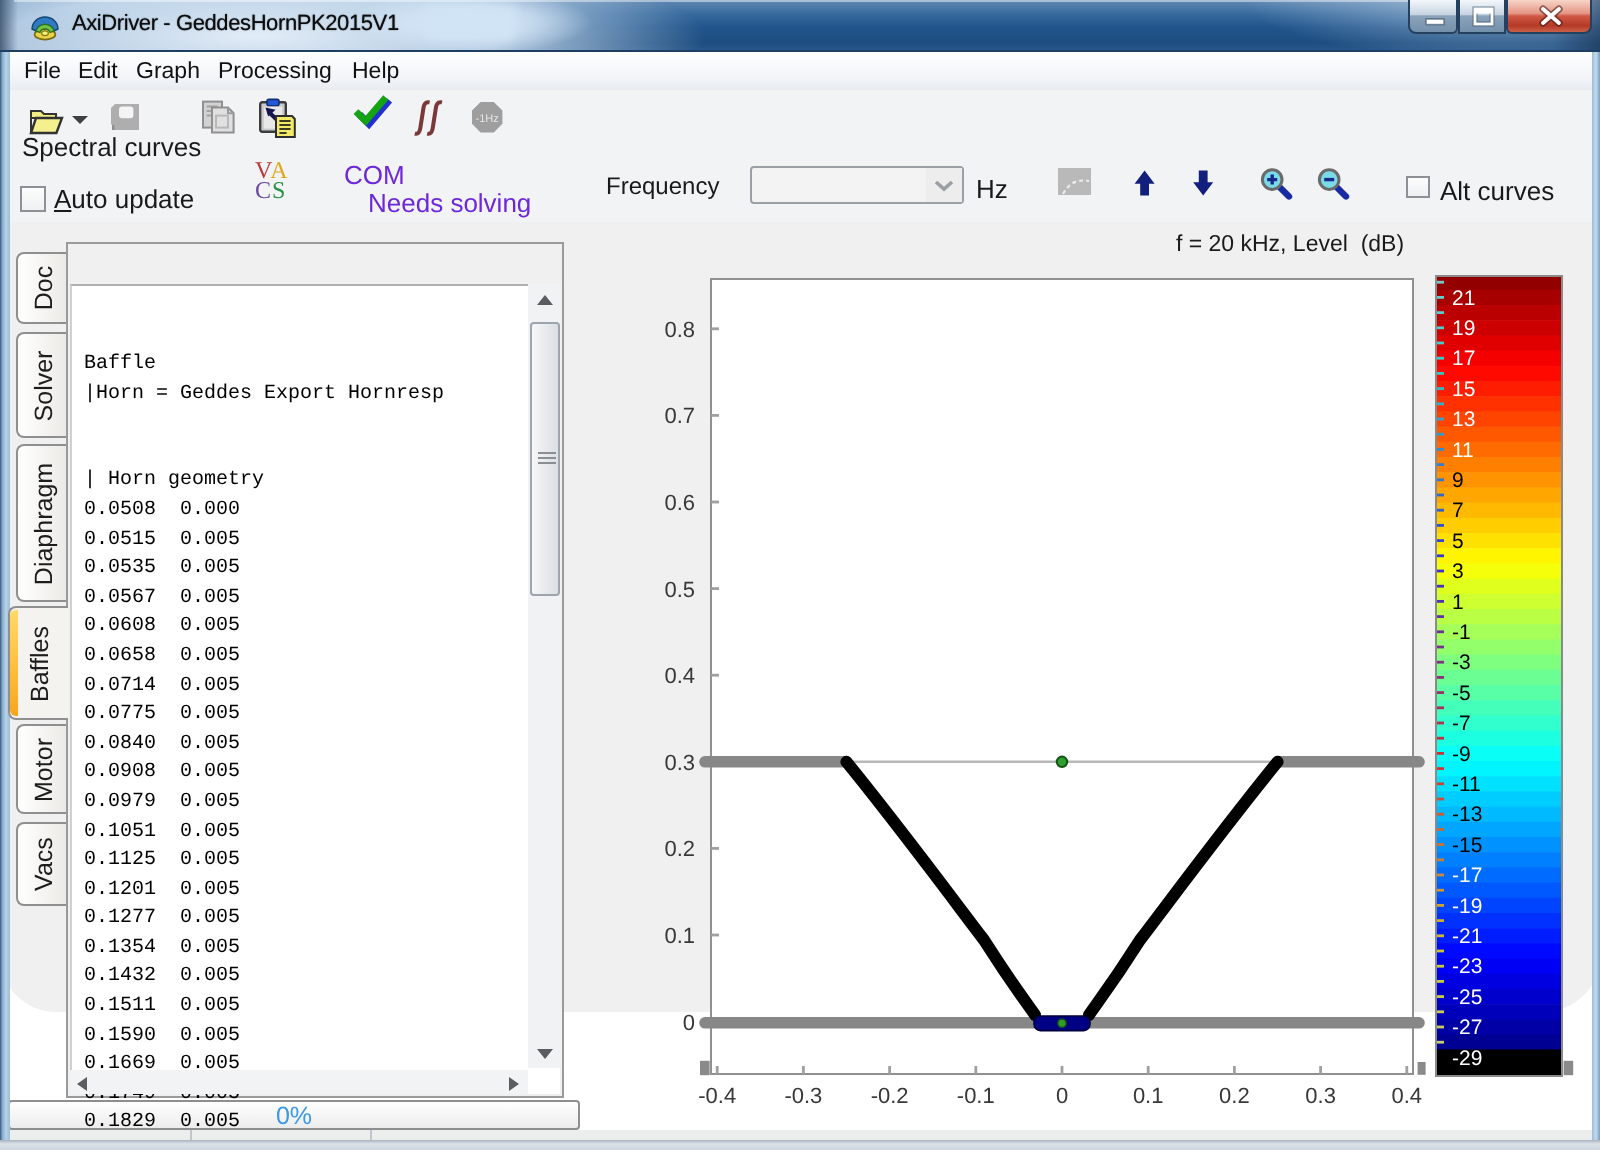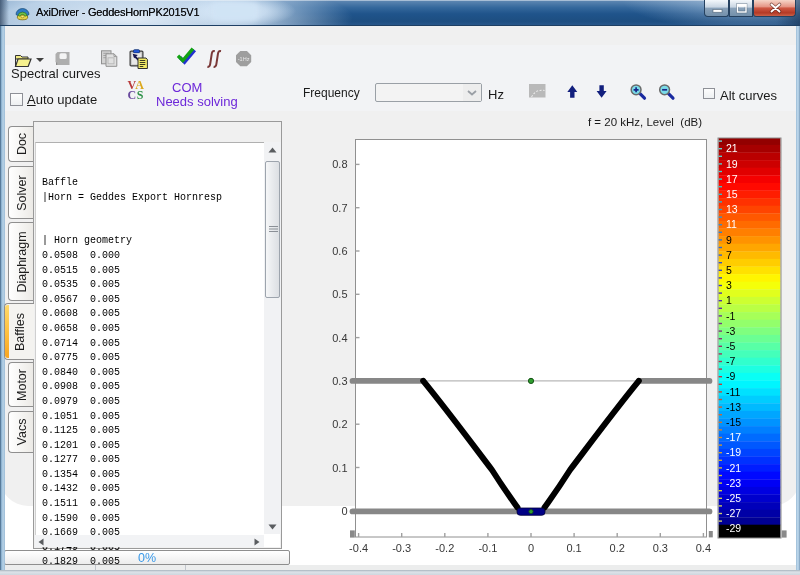--- a/index.html
+++ b/index.html
@@ -101,20 +101,27 @@
         </svg>
       </div>
   <div id="btnclose" class="wbtn">
         <svg width="43" height="17">
           <path d="M 17.5,4.5 L 25.5,11.5 M 25.5,4.5 L 17.5,11.5" stroke="rgba(60,20,15,0.55)" stroke-width="3.6" stroke-linecap="round"></path>
           <path d="M 17.5,4.5 L 25.5,11.5 M 25.5,4.5 L 17.5,11.5" stroke="#ffffff" stroke-width="1.9" stroke-linecap="round"></path>
         </svg>
       </div>
 </div>
 
+<div id="menubar">
+  <span style="left:7px">File</span>
+      <span style="left:34px">Edit</span>
+      <span style="left:63px">Graph</span>
+  <span style="left:104px">Processing</span>
+      <span style="left:171px">Help</span>
+</div>
 
 <div id="toolzone"></div>
 
 <svg class="abs" style="left:0;top:44px" width="800" height="68" viewBox="0 0 800 68">
 
   <g transform="translate(15,9)">
     <path d="M0.5,2.5 L5.5,2.5 L7,4 L13,4 L13,6 L0.5,6 Z" fill="#f2ec84" stroke="#333" stroke-width="1"></path>
     <path d="M0.5,13.5 L3,6 L16,6 L13.2,13.5 Z" fill="#f5f08e" stroke="#333" stroke-width="1.2"></path>
     <path d="M0.5,13.5 L0.5,3" stroke="#333" stroke-width="1"></path>
   </g>
@@ -157,26 +164,26 @@
   <g transform="translate(235.5,6.5)">
     <path d="M 4.8,0.5 L 11.4,0.5 L 15.7,4.8 L 15.7,11.4 L 11.4,15.7 L 4.8,15.7 L 0.5,11.4 L 0.5,4.8 Z" fill="#9e9e9e"></path>
     <text x="8.1" y="10.3" font-size="5.5" fill="#e8e8e8" text-anchor="middle" font-family="'Liberation Sans',sans-serif">-1Hz</text>
   </g>
 </svg>
 
 <span class="lbl" style="left:11px;top:66px">Spectral curves</span>
 <div class="cb" style="left:10px;top:93px"></div>
 <span class="lbl" style="left:27px;top:92px"><u>A</u>uto update</span>
 
-<div class="abs" style="left:127.5px;top:79.5px;font-family:'Liberation Serif',serif;font-weight:bold;font-size:12px;line-height:10.5px;letter-spacing:0.5px;">
+<div class="abs" style="left:127.5px;top:79.5px;font-family:'Liberation Serif',serif;font-weight:normal;font-size:12px;line-height:10.5px;letter-spacing:0.5px;">
   <div><span style="color:#b83a3a">V</span><span style="color:#dca81e">A</span></div>
   <div><span style="color:#6a4a9e">C</span><span style="color:#2e9148">S</span></div>
 </div>
 <span class="glbl" style="left:172px;top:80px">COM</span>
-<span class="glbl" style="left:156px;top:94px">Needs solving</span>
+<span class="glbl" style="left:184px;top:94px">Needs solving</span>
 
 <span class="lbl" style="left:303px;top:86px;font-size:12px">Frequency</span>
 <div id="combo">
       <div class="arr"><svg width="18" height="17">
           <path d="M 5,7 L 9,10.5 L 13,7" fill="none" stroke="#9a9fa5" stroke-width="1.8"></path>
         </svg></div>
     </div>
 <span class="lbl" style="left:488px;top:87px;font-size:13px">Hz</span>
 
 <svg class="abs" style="left:520px;top:78px" width="170" height="26" viewBox="0 0 170 26">

